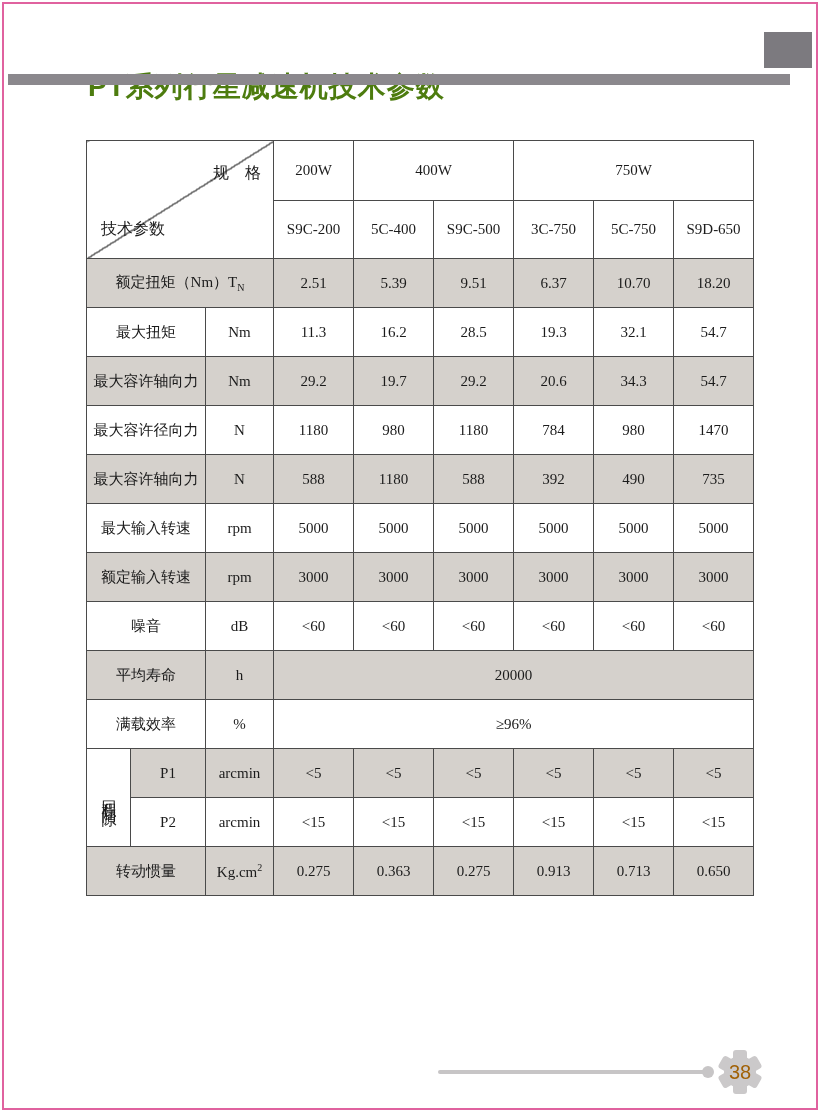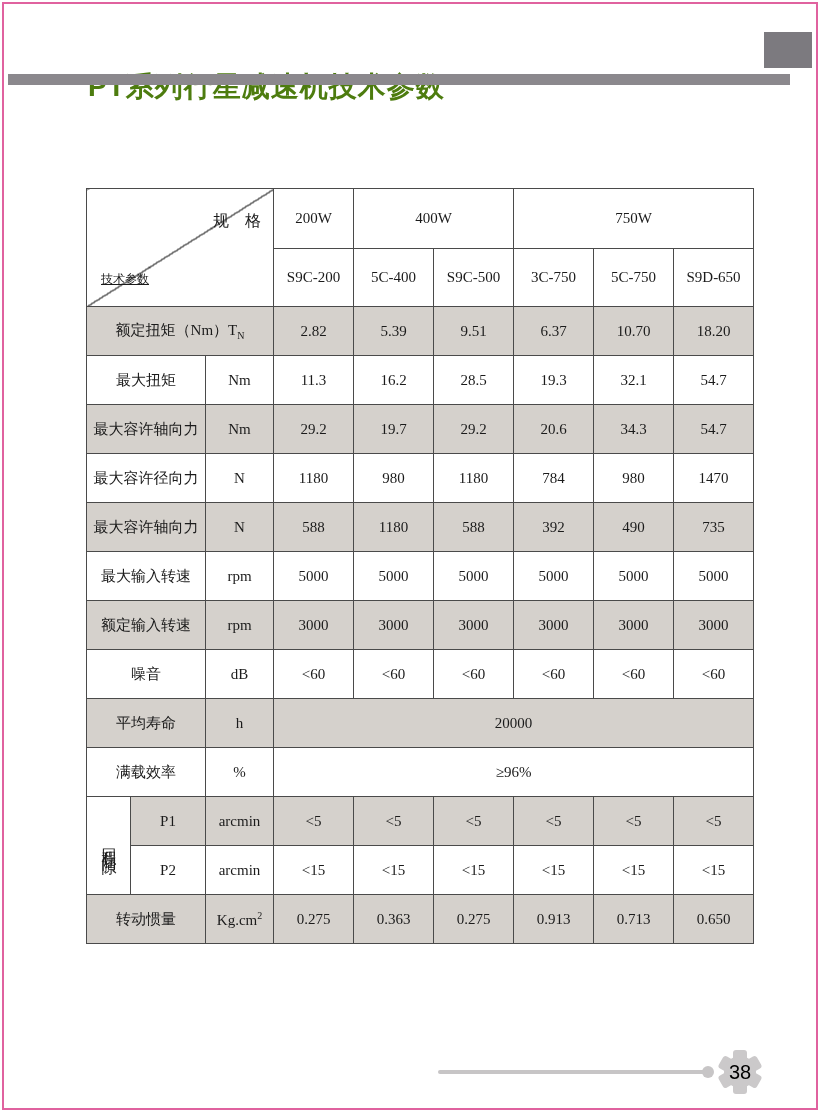--- a/index.html
+++ b/index.html
@@ -14,51 +14,51 @@
   .page-title {
     position:absolute; left:88px; top:28px;
     font-family:"Liberation Sans", sans-serif;
     font-size:28px; font-weight:bold; color:#4d7c0f; letter-spacing:1px;margin-top:40px;
   }
   .accent-square { position:absolute; left:764px; top:32px; width:48px; height:36px; background:#7c7a7f; }
   .title-bar { position:absolute; left:8px; top:74px; width:782px; height:11px; background:#8b888d; }
 
   
   .tbl-wrap { position:absolute; left:86px; top:140px; }
-  table { border-collapse:collapse; table-layout:fixed; width:667px;margin-top:48px; }
+  table { border-collapse:collapse; table-layout:fixed; width:667px; }
   td {
     border:1px solid #4a4a4a; text-align:center; vertical-align:middle;
     font-size:15px; padding:0; background:#ffffff;
   }
   tr.hr1 { height:60px; } tr.hr2 { height:58px;border-radius:26px; } tr.dr { height:49px; }
   td.g { background:#d5d1cc; }
   td sub { font-size:10px; } td sup { font-size:10px; }
 
   td.corner {
     position:relative; background:
       linear-gradient(to bottom right,
         transparent calc(50% - 0.7px), #4a4a4a calc(50% - 0.7px),
         #4a4a4a calc(50% + 0.7px), transparent calc(50% + 0.7px));
   }
   .corner-spec  { position:absolute; top:22px; right:12px; font-size:16px; }
-  .corner-param { position:absolute; bottom:18px; left:14px; font-size:12px;text-decoration:underline; }
+  .corner-param { position:absolute; bottom:18px; left:14px; font-size:16px; }
 
   .vtext {
     display:inline-block; writing-mode:vertical-lr; text-orientation:upright;
     letter-spacing:4px; font-size:15px; line-height:1;
   }
 
   
   .footer-line { position:absolute; left:438px; top:1070px; width:268px; height:4px; background:#c7c5c6; border-radius:2px; }
   .footer-dot  { position:absolute; left:702px; top:1066px; width:12px; height:12px; border-radius:50%; background:#c7c5c6; }
   .gear-badge  { position:absolute; left:715px; top:1047px; width:50px; height:50px; }
   .gear-badge svg { position:absolute; inset:0; }
   .gear-num {
     position:absolute; inset:0; display:flex; align-items:center; justify-content:center;
-    font-family:"Liberation Sans", sans-serif; font-size:20px; color:#000000;
+    font-family:"Liberation Sans", sans-serif; font-size:20px; color:#a16207;
   }
 </style>
 </head>
 <body>
 
 <div class="page-border"></div>
 
 <div class="page-title">PT系列行星减速机技术参数</div>
 <div class="accent-square"></div>
 <div class="title-bar"></div>
@@ -92,21 +92,21 @@
     <td>S9C-200</td>
     <td>5C-400</td>
     <td>S9C-500</td>
     <td>3C-750</td>
     <td>5C-750</td>
     <td>S9D-650</td>
   </tr>
 
   <tr class="dr">
     <td class="g" colspan="3"><span>额定扭矩（Nm）T</span><sub>N</sub></td>
-    <td class="g">2.82</td>
+    <td class="g">2.51</td>
     <td class="g">5.39</td>
     <td class="g">9.51</td>
     <td class="g">6.37</td>
     <td class="g">10.70</td>
     <td class="g">18.20</td>
   </tr>
 
   <tr class="dr">
     <td colspan="2">最大扭矩</td>
     <td>Nm</td>

